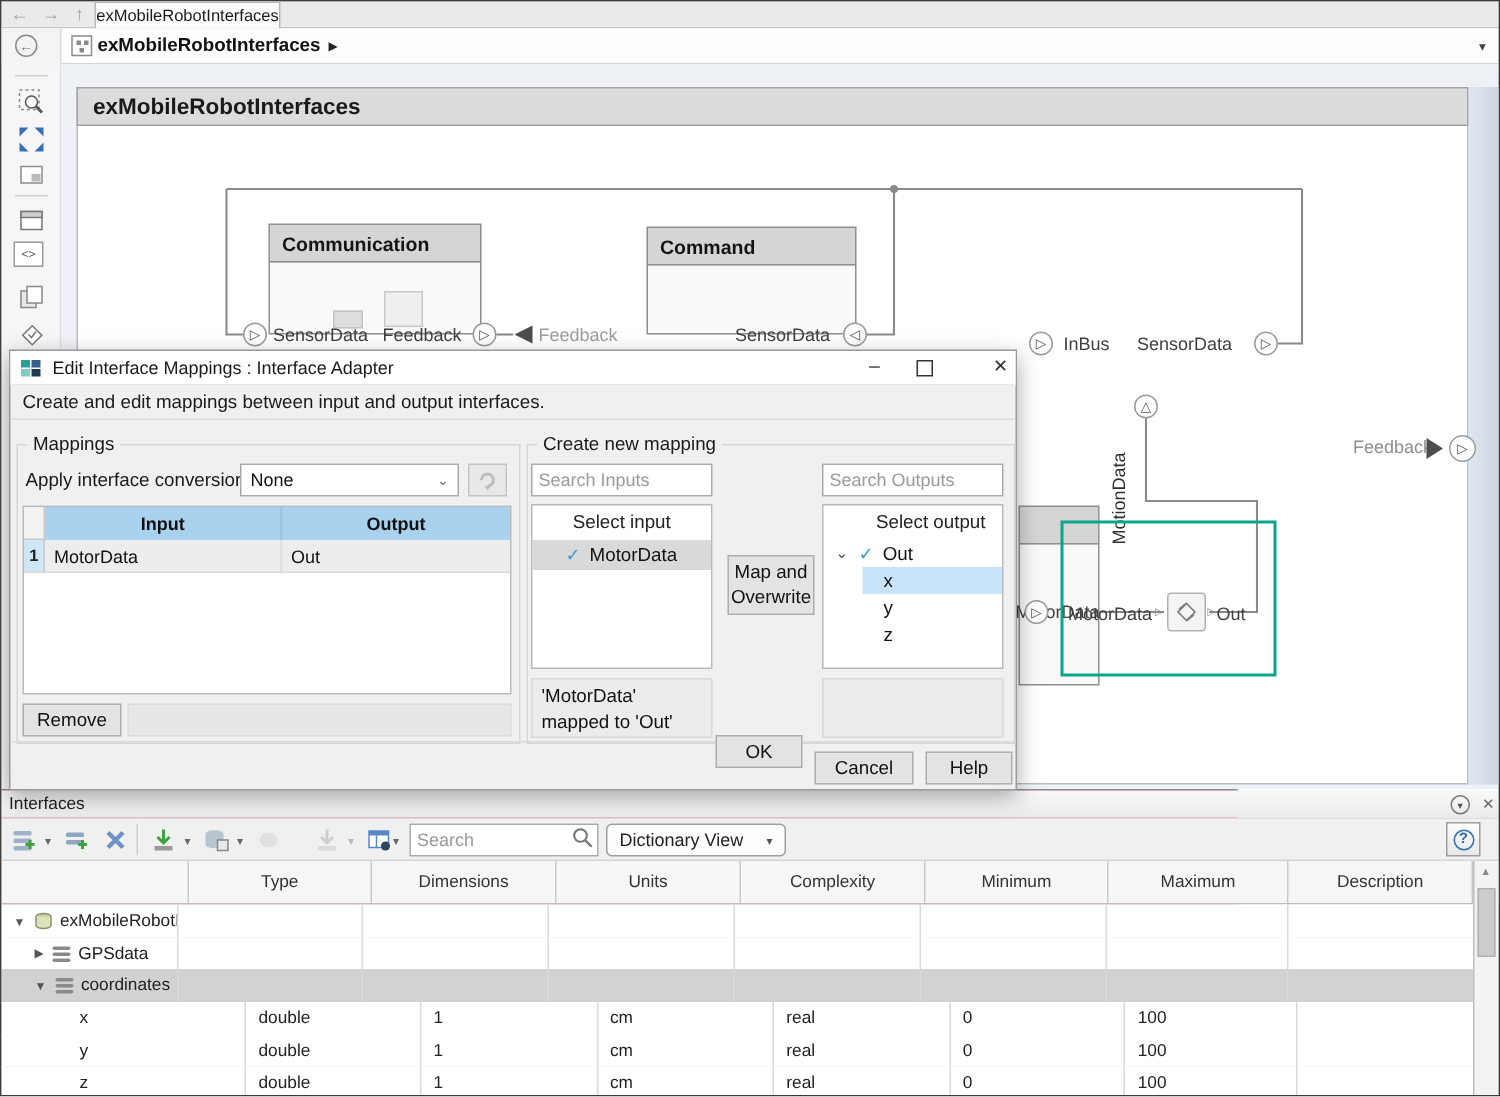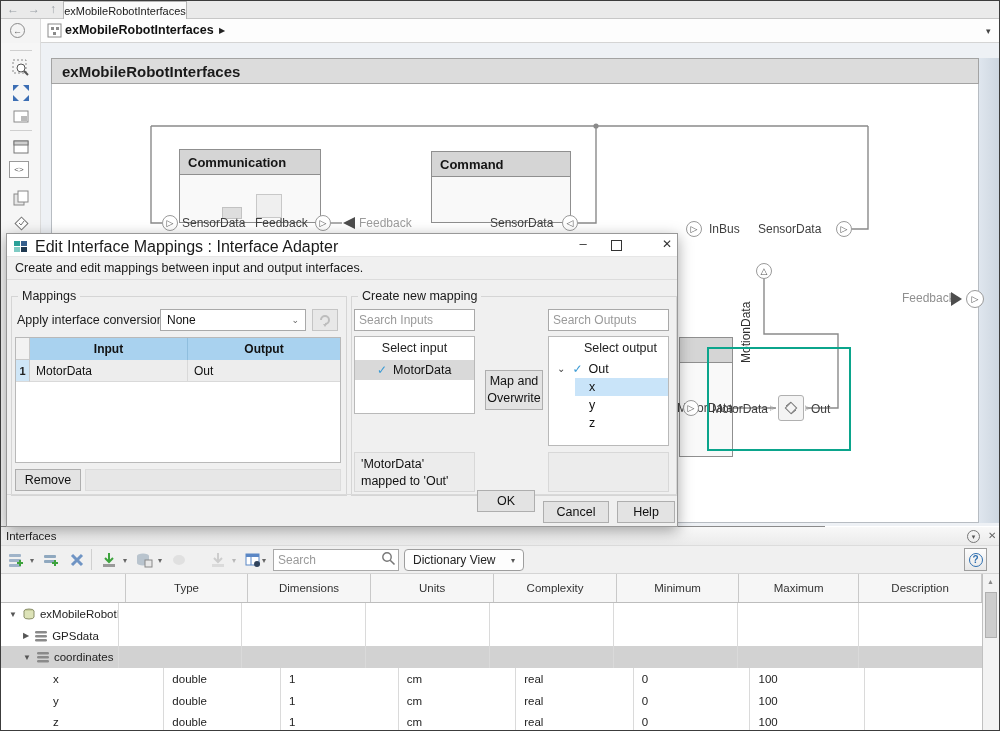--- a/index.html
+++ b/index.html
@@ -192,21 +192,21 @@
 
     <div class="a" style="left:0;top:0;width:670px;height:23px;background:#fff;border-bottom:1px solid #e6e6e6;">
       <span class="a" style="left:7px;top:5px;">
         <svg width="14" height="13">
             <rect x="0" y="1" width="6" height="5" fill="#2aa198"></rect>
             <rect x="7" y="1" width="6" height="5" fill="#355f8d"></rect>
           <rect x="0" y="7" width="6" height="5" fill="#7fcbc4"></rect>
             <rect x="7" y="7" width="6" height="5" fill="#203a52"></rect>
           </svg>
       </span>
-      <span class="a" style="left:28px;top:4px;font-size:16px;color:#1a1a1a;white-space:nowrap;">Edit Interface Mappings : Interface Adapter</span>
+      <span class="a" style="left:28px;top:4px;font-size:12px;color:#1a1a1a;white-space:nowrap;">Edit Interface Mappings : Interface Adapter</span>
       <span class="a" style="left:562px;top:2px;width:28px;text-align:center;font-size:13px;color:#333;">–</span>
       <span class="a" style="left:604px;top:6px;width:11px;height:11px;border:1px solid #333;"></span>
       <span class="a" style="left:646px;top:3px;width:28px;text-align:center;font-size:12px;color:#333;">✕</span>
     </div>
 
     <div class="a" style="left:0;top:23px;width:670px;height:23px;border-bottom:1px solid #dcdcdc;display:flex;align-items:center;padding-left:8px;
                           font-size:12.5px;color:#1a1a1a;">Create and edit mappings between input and output interfaces.</div>
 
     <div class="a grp" style="left:4px;top:62px;width:336px;height:200px;">
       <span class="grplbl">Mappings</span>
@@ -239,21 +239,21 @@
     </div>
     <div class="a btn" style="left:8px;top:235px;width:66px;height:22px;">Remove</div>
     <div class="a" style="left:78px;top:235px;width:256px;height:22px;background:#e7e7e7;border:1px solid #dcdcdc;"></div>
 
     <div class="a grp" style="left:344px;top:62px;width:326px;height:200px;">
       <span class="grplbl">Create new mapping</span>
     </div>
     <input class="a inp" style="left: 347px; top: 75px; width: 121px; height: 22px;" placeholder="Search Inputs">
     <input class="a inp" style="left: 541px; top: 75px; width: 121px; height: 22px;" placeholder="Search Outputs">
 
-    <div class="a" style="left:347px;top:102px;width:121px;height:78px;background:#fff;border:1px solid #b9b9b9;">
+    <div class="a" style="left:347px;top:102px;width:121px;height:110px;background:#fff;border:1px solid #b9b9b9;">
       <div style="text-align:center;font-size:12.5px;color:#222;padding-top:4px;">Select input</div>
       <div style="margin-top:5px;height:20px;background:#d9d9d9;display:flex;align-items:center;">
         <span style="color:#3d9bd4;font-size:12px;margin-left:22px;">✓</span>
         <span style="font-size:12.5px;color:#111;margin-left:6px;">MotorData</span>
       </div>
     </div>
 
     <div class="a btn" style="left:478px;top:136px;width:58px;height:40px;padding:2px;line-height:1.4;">Map and Overwrite</div>
 
     <div class="a" style="left:541px;top:102px;width:121px;height:110px;background:#fff;border:1px solid #b9b9b9;">

